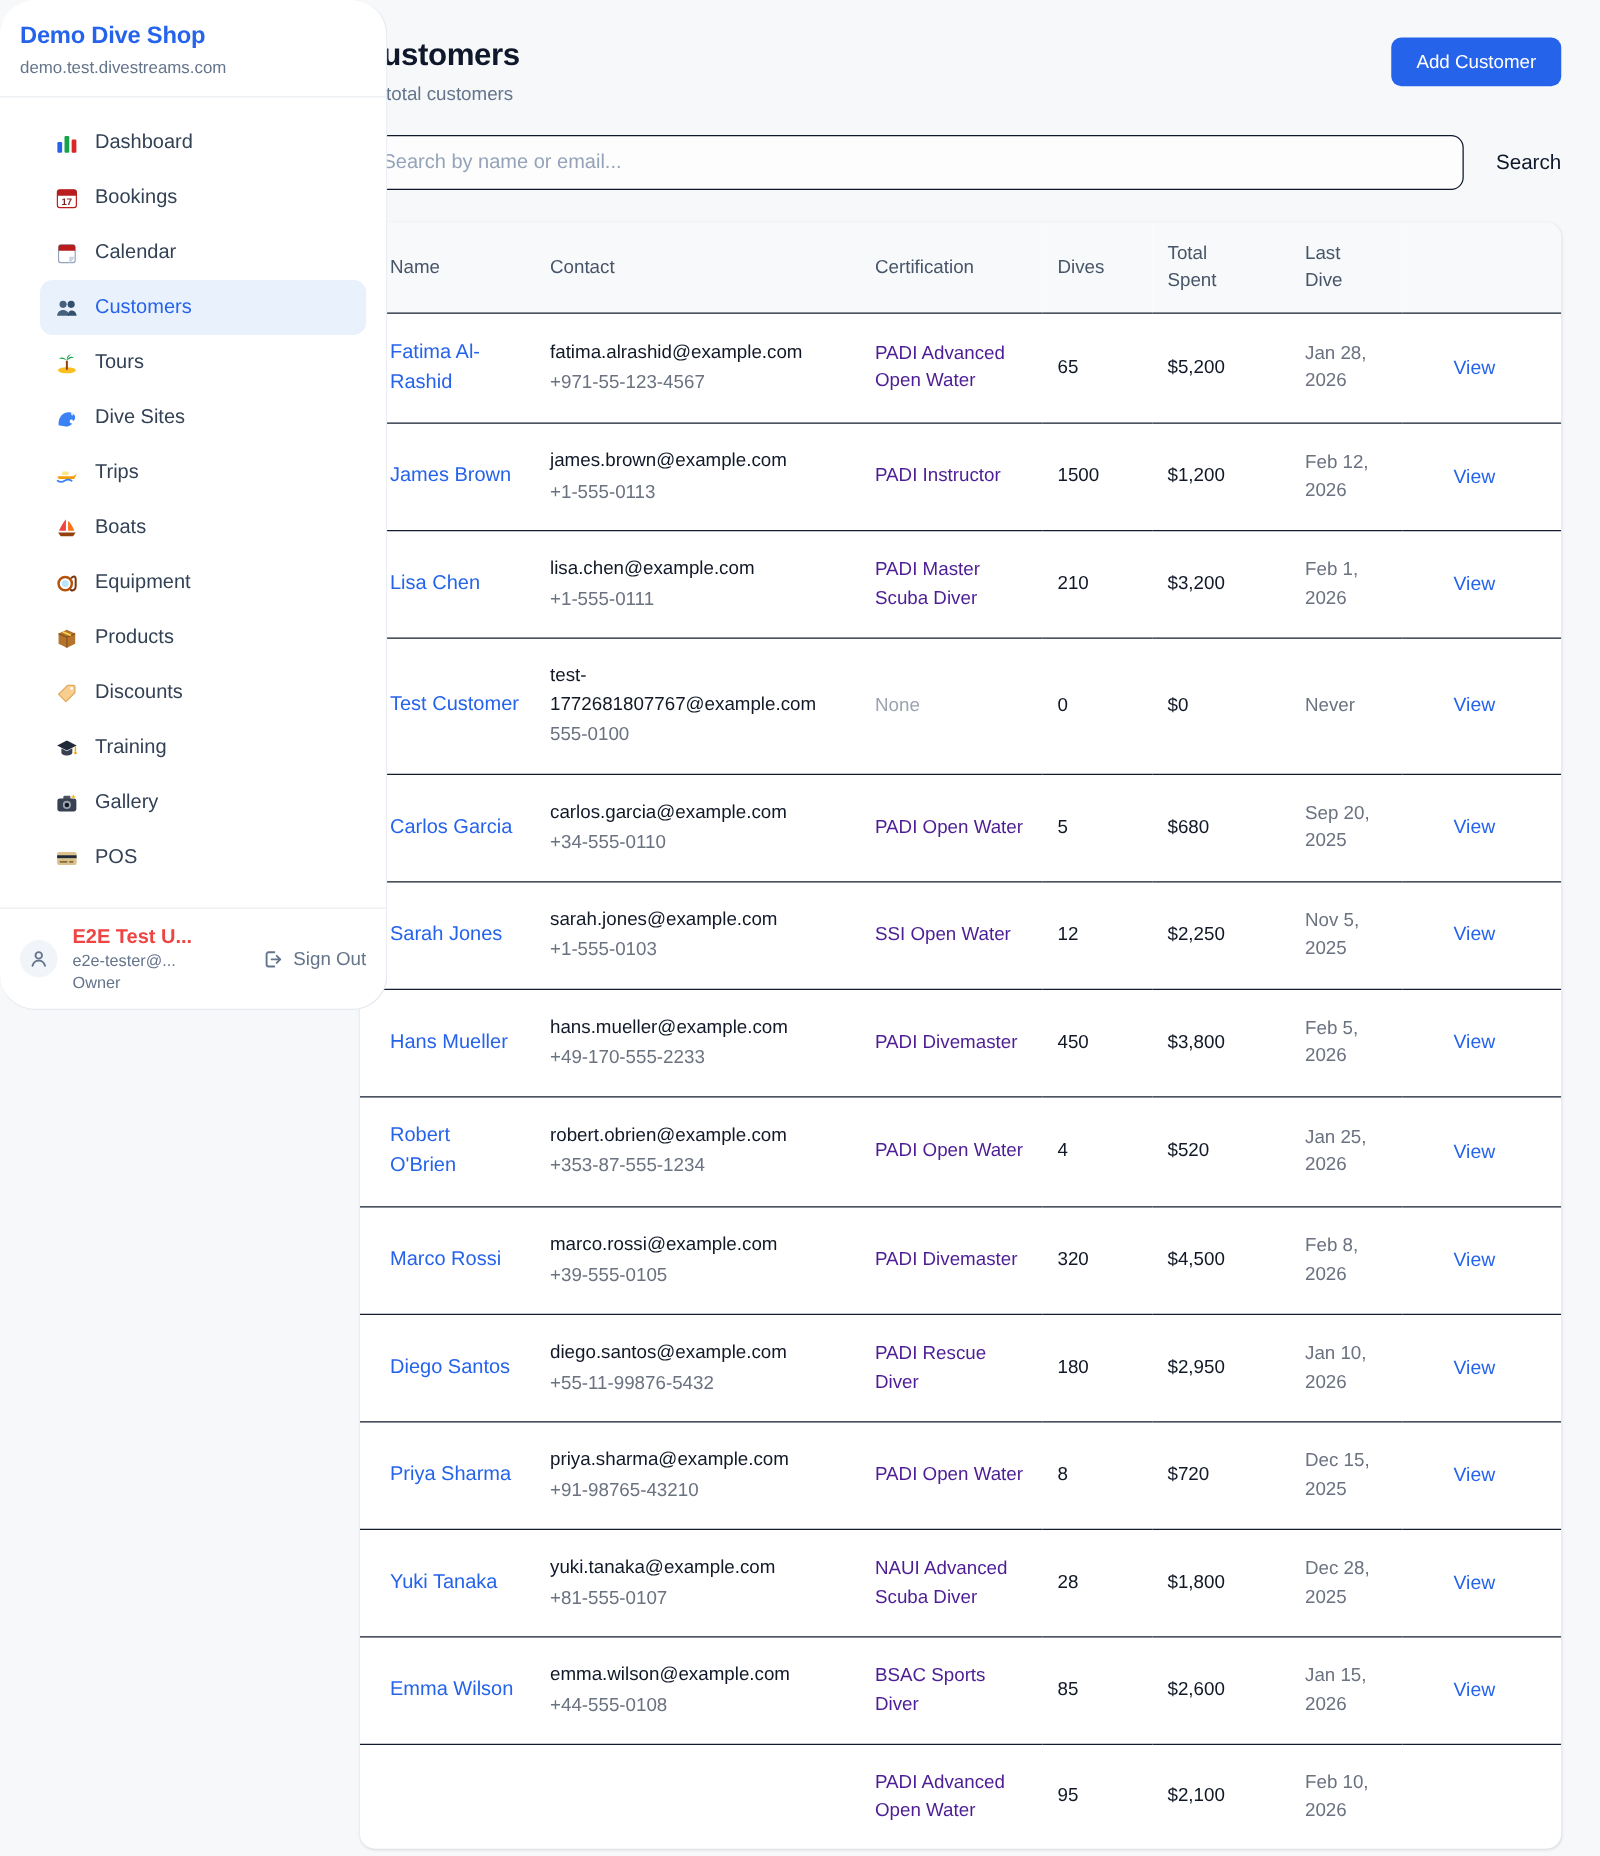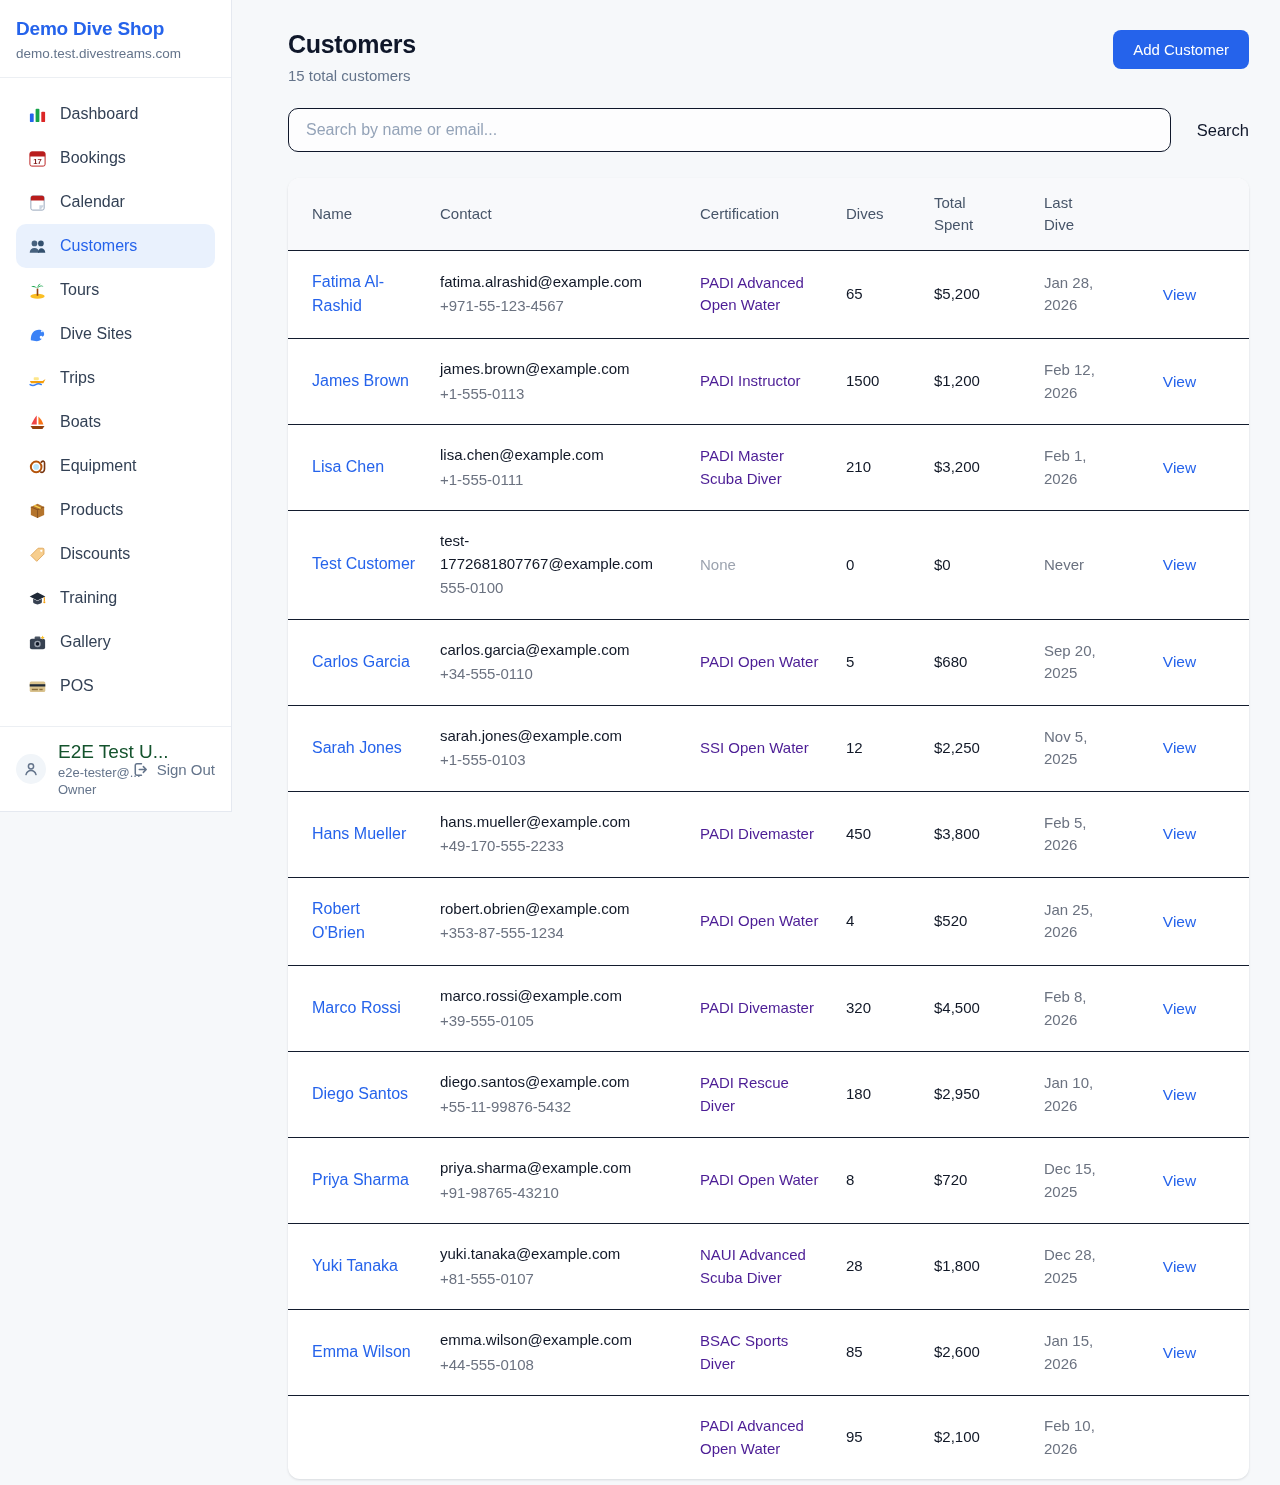--- a/index.html
+++ b/index.html
@@ -6,47 +6,48 @@
   html,body { width:1280px; min-height:1485px; }
   body {
     font-family:"Liberation Sans","DejaVu Sans",sans-serif;
     background:#f6f8fa;
     color:#0f172a;
     position:relative;
   }
 
   
   .sidebar {
-    position:absolute; top:0; left:0; width:232px;
+    position:absolute; top:0; left:0; width:310px;
     background:#ffffff;
     border-right:1px solid #e5e9f0;
     border-bottom:1px solid #e5e9f0;
+    border-radius:28px;
   }
   .sidebar-header { padding:18px 16px 16px 16px; border-bottom:1px solid #eceff3; }
   .shop-name { color:#2563eb; font-size:19px; font-weight:700; letter-spacing:-0.2px; }
   .shop-domain { color:#64748b; font-size:13.5px; margin-top:6px; }
-  .nav { padding:14px 16px 18px 16px; }
+  .nav { padding:14px 16px 18px 32px; }
   .nav-item {
     display:flex; align-items:center; gap:13px;
     height:44px; padding:0 12px; border-radius:10px;
     color:#334155; font-size:16px; cursor:pointer;
   }
   .nav-item.active { background:#e9f1fd; color:#2563eb; }
   .nav-icon { width:19px; height:19px; display:inline-flex; flex:0 0 19px; }
   .nav-icon svg { width:19px; height:19px; }
   .sidebar-footer {
     border-top:1px solid #eceff3;
     padding:14px 16px; display:flex; align-items:center; gap:12px;
   }
   .avatar {
     width:30px; height:30px; border-radius:50%; background:#f1f5f9;
     display:flex; align-items:center; justify-content:center; flex:0 0 30px;
   }
   .user-block { min-width:0; flex:1; }
-  .user-name { font-size:19px; font-weight:400; color:#14532d; white-space:nowrap; }
+  .user-name { font-size:16px; font-weight:700; color:#ef4444; white-space:nowrap; }
   .user-email, .user-role { font-size:13px; color:#64748b; margin-top:2px; white-space:nowrap; }
   .signout-btn {
     display:flex; align-items:center; gap:7px;
     background:none; border:none; color:#64748b; font-size:15px;
     font-family:inherit; cursor:pointer; white-space:nowrap;
   }
 
   
   .main { margin-left:256px; padding:30px 31px 28px 32px; }
   .page-header { display:flex; justify-content:space-between; align-items:flex-start; }

